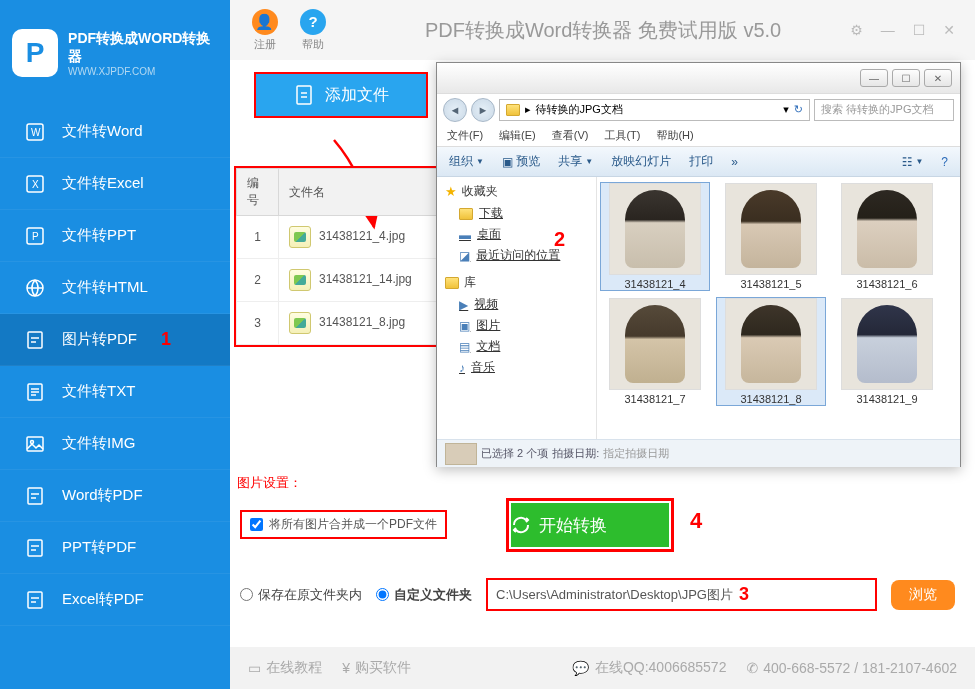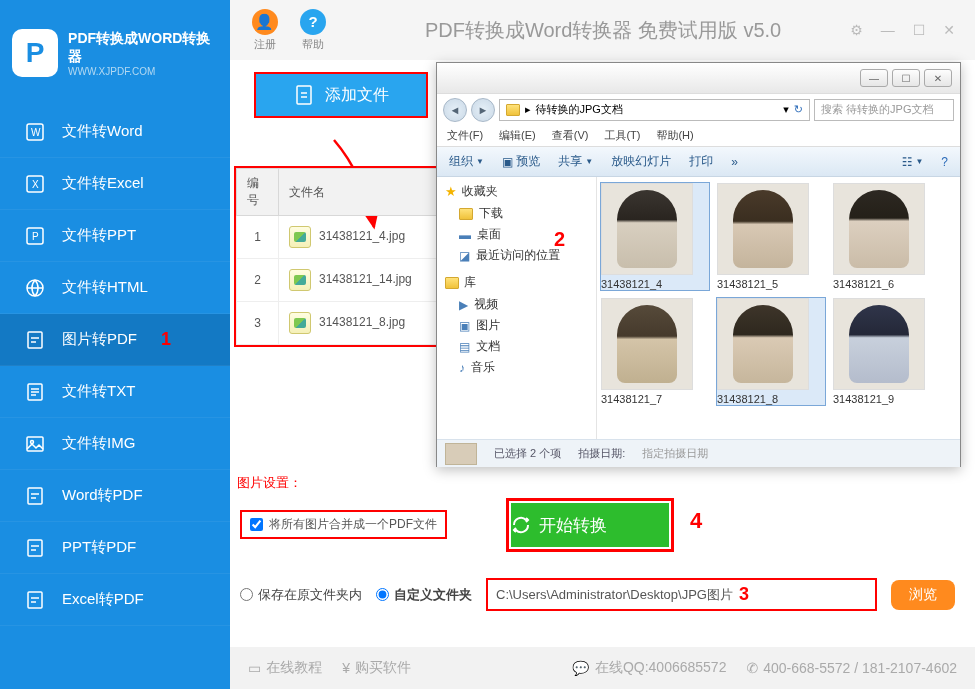--- a/index.html
+++ b/index.html
@@ -77,34 +77,34 @@
 .search { width: 140px; height: 22px; border: 1px solid #bbb; font-size: 11px; color: #999; padding: 0 6px; display: flex; align-items: center; }
 .dlg-menu { height: 22px; display: flex; align-items: center; padding: 0 10px; gap: 16px; font-size: 11px; color: #444; border-bottom: 1px solid #ddd; }
 .dlg-tool { height: 30px; background: linear-gradient(#f3f8fd,#dbe8f4); display: flex; align-items: center; padding: 0 12px; gap: 18px; font-size: 12px; color: #2a5a8a; border-bottom: 1px solid #c8d6e4; }
 .dlg-tool span { cursor: pointer; display: flex; align-items: center; gap: 3px; }
 .tri { font-size: 8px; }
 .dlg-body { display: flex; height: 262px; }
 .tree { width: 160px; border-right: 1px solid #e4e4e4; padding: 6px 8px; font-size: 12px; color: #333; overflow: hidden; }
 .tree-grp { margin-bottom: 8px; }
 .tree-hdr { display: flex; align-items: center; gap: 5px; font-size: 12px; margin-bottom: 3px; }
 .star { color: #f4b400; font-size: 13px; }
-.tree-item { display: flex; align-items: center; gap: 6px; padding: 2px 0 2px 14px; font-size: 12px; }
+.tree-item { display: flex; align-items: center; gap: 6px; padding: 2px 0 2px 14px; font-size: 12px; text-decoration: underline; }
 .tree-mark { position: absolute; color: #ff0000; font-size: 20px; font-weight: bold; left: 554px; top: 228px; }
 .grid { flex: 1; padding: 6px 4px; display: flex; flex-wrap: wrap; gap: 8px; align-content: flex-start; overflow: hidden; }
-.thumb { width: 108px; display: flex; flex-direction: column; gap: 3px; }
+.thumb { width: 108px; display: flex; flex-direction: column; align-items: center; gap: 3px; }
 .thumb.sel { outline: 1px solid #7aa7d8; background: #dbe9f8; }
 .thumb-img { width: 92px; height: 92px; border: 1px solid #ddd; background: #e8e4dc; display: flex; align-items: center; justify-content: center; overflow: hidden; position: relative; }
 .portrait { width: 60px; height: 78px; background: linear-gradient(180deg,#3a3530 0%,#2a2520 38%,#d8cfc0 42%,#c8beac 100%); border-radius: 30px 30px 8px 8px; }
 .portrait.p2 { background: linear-gradient(180deg,#4a3a2a 0%,#3a2e20 40%,#d8c8b4 44%,#c4b49c 100%); }
 .portrait.p3 { background: linear-gradient(180deg,#2d2822 0%,#242018 36%,#dccfbf 40%,#cabca8 100%); }
 .portrait.p4 { background: linear-gradient(180deg,#564a3a 0%,#463a2c 40%,#d4c4a8 44%,#c0b090 100%); }
 .portrait.p5 { background: linear-gradient(180deg,#3e352a 0%,#2e281e 38%,#dacab4 42%,#c6b69c 100%); }
 .portrait.p6 { background: linear-gradient(180deg,#30354a 0%,#242838 38%,#c8d0dc 42%,#b4bccc 100%); }
 .thumb-lbl { font-size: 11px; color: #333; }
-.dlg-status { height: 28px; display: flex; align-items: center; padding: 0 8px; gap: 17px; background: #eef3f8; border-top: 1px solid #d8e2ec; font-size: 11px; color: #556; }
+.dlg-status { height: 28px; display: flex; align-items: center; padding: 0 8px; gap: 4px; background: #eef3f8; border-top: 1px solid #d8e2ec; font-size: 11px; color: #556; }
 .dlg-status .av { width: 32px; height: 22px; background: #d8ccb8; border: 1px solid #c0b498; }
 </style>
 </head>
 <body>
 
 <div class="sidebar">
   <div class="logo-area">
     <div class="logo-ico">P</div>
     <div>
       <div class="logo-txt">PDF转换成WORD转换器</div>

